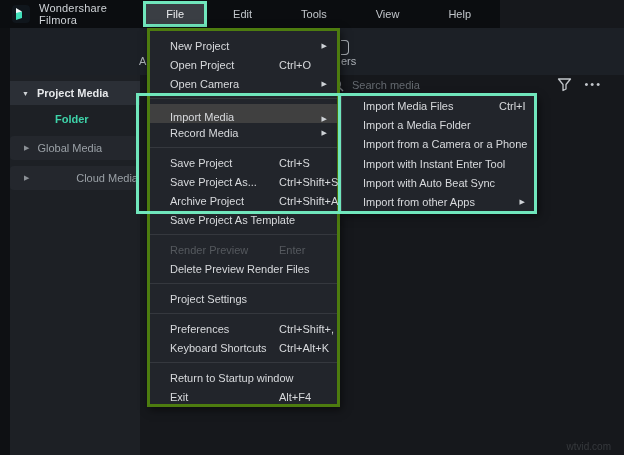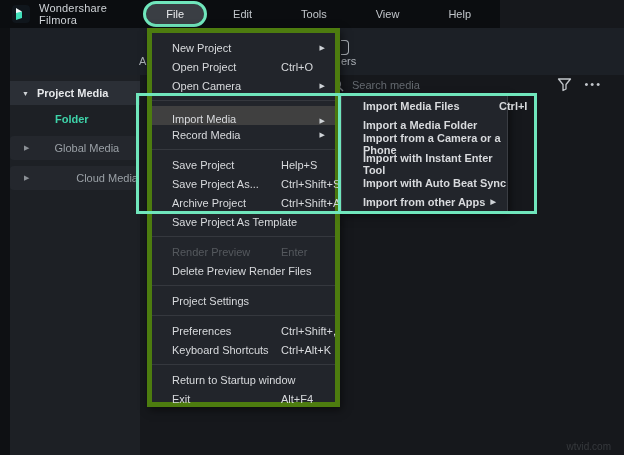--- a/index.html
+++ b/index.html
@@ -9,21 +9,21 @@
     font-family:"Liberation Sans", sans-serif;
     -webkit-font-smoothing:antialiased;
     color:#c8ccd1; font-size:11px;
   }
   
   .topbar{position:absolute;left:0;top:0;width:500px;height:28px;background:#0b0d10;display:flex;align-items:center;z-index:5;}
   .logo{width:18px;height:18px;margin-left:12px;border-radius:4px;background:#10161c;position:relative;flex:0 0 auto;}
   .logo svg{position:absolute;left:2px;top:2px;}
   .app-title{margin-left:9px;color:#cfd3d7;font-size:11px;letter-spacing:.2px;}
   .menubar{display:flex;align-items:center;margin-left:17px;height:28px;}
-  .menu-btn{padding:4px 20px;margin-right:9px;color:#c2c6cb;border-radius:10px;cursor:default;}
+  .menu-btn{padding:4px 20px;margin-right:9px;color:#c2c6cb;border-radius:0;cursor:default;}
   .menu-btn.active{background:#3a3e44;color:#eceef0;outline:3px solid #70e6bc;}
   
   .tabstrip{position:absolute;left:10px;top:28px;width:614px;height:47px;background:#1c2026;z-index:1;}
   .tab{position:absolute;top:7px;text-align:center;color:#aeb3b9;}
   .tab .ticon{margin:0 auto 4px auto;}
   .tab .tlabel{font-size:11px;white-space:nowrap;}
   .tab.active .tlabel{color:#3ed3a9;font-weight:bold;}
   .tab-underline{position:absolute;left:12px;top:41px;width:38px;height:2px;background:#3ed3a9;}
   .media-icon{width:17px;height:15px;border-radius:4px;background:linear-gradient(135deg,#46e0c0 0%,#2f9fd8 100%);position:relative;overflow:hidden;}
   .media-icon .mountain{position:absolute;left:2px;bottom:0;width:0;height:0;border-left:7px solid transparent;border-right:7px solid transparent;border-bottom:8px solid #17323c;}
@@ -38,33 +38,33 @@
   .search-glyph{position:absolute;left:180px;top:3px;}
   .search-ph{position:absolute;left:202px;top:4px;color:#64696f;}
   .filterbox{position:absolute;right:52px;top:2px;}
   .moredots{position:absolute;right:22px;top:3px;color:#c3c7cc;font-size:11px;letter-spacing:2px;}
   
   .edge{position:absolute;left:0;top:28px;width:10px;height:427px;background:#0e1013;}
   .sidebar{position:absolute;left:10px;top:75px;width:130px;height:380px;background:#1d2025;z-index:1;}
   .sb-head{position:absolute;left:0px;top:6px;width:130px;height:24px;background:#2b2f36;display:flex;align-items:center;color:#e6e8ea;font-weight:bold;}
   .sb-head .arr{margin:0 8px 0 12px;font-size:7px;color:#cfd3d6;}
   .sb-folder{position:absolute;left:45px;top:38px;color:#3ed3a9;font-weight:bold;}
-  .sb-row{position:absolute;left:0px;width:128px;height:24px;background:#24272d;border-radius:4px;display:flex;align-items:center;color:#9aa0a6;gap:17px;}
+  .sb-row{position:absolute;left:0px;width:128px;height:24px;background:#24272d;border-radius:4px;display:flex;align-items:center;color:#9aa0a6;}
   .sb-row .arr{margin:0 8px 0 14px;font-size:7px;color:#8b9096;}
   
-  .dropdown{position:absolute;left:147px;top:28px;width:193px;height:379px;background:#22252b;border:5px solid #4d7c0f;box-sizing:border-box;z-index:10;box-shadow:2px 3px 8px rgba(0,0,0,.5);padding-top:5px;}
+  .dropdown{position:absolute;left:147px;top:28px;width:193px;height:379px;background:#22252b;border:3px solid #4d7c0f;box-sizing:border-box;z-index:10;box-shadow:2px 3px 8px rgba(0,0,0,.5);padding-top:5px;}
   .mi{position:relative;height:19px;display:flex;align-items:center;padding-left:20px;color:#d8dadd;}
   .mi .sc{position:absolute;left:129px;}
   .mi .marr{position:absolute;right:10px;font-size:7px;color:#cfd3d7;}
   .mi.hov{background:#404040;align-items:flex-end;}
   .mi.dis{color:#55595e;}
   .mi.dis .sc{color:#55595e;}
   .msep{height:1px;background:#35383e;margin:5px 0;}
   
-  .submenu{position:absolute;left:341px;top:95px;width:167px;height:118px;background:#22252b;border:1px solid #3a3d43;box-sizing:border-box;z-index:10;box-shadow:2px 3px 8px rgba(0,0,0,.5);display:flex;flex-direction:column;justify-content:space-evenly;font-weight:bold;}
+  .submenu{position:absolute;left:341px;top:95px;width:196px;height:118px;background:#22252b;border:1px solid #3a3d43;box-sizing:border-box;z-index:10;box-shadow:2px 3px 8px rgba(0,0,0,.5);display:flex;flex-direction:column;justify-content:space-evenly;}
   .smi{position:relative;height:18px;display:flex;align-items:center;padding-left:21px;color:#d8dadd;}
   .smi .sc{position:absolute;left:157px;}
   .smi .marr{position:absolute;right:11px;font-size:7px;color:#cfd3d7;}
   
   .annot{position:absolute;border:3px solid #70e6bc;box-sizing:border-box;z-index:20;pointer-events:none;}
   .annot.menu-box{left:136px;top:93px;width:205px;height:121px;}
   .annot.sub-box{left:338px;top:93px;width:199px;height:121px;}
   .watermark{position:absolute;right:13px;bottom:3px;color:#36393d;font-size:10px;z-index:2;}
   .frag-label{position:absolute;color:#aeb3b9;z-index:1;}
 </style>
@@ -161,21 +161,21 @@
         <span>Import Media</span>
         <span class="marr">▶</span>
       </div>
     <div class="mi">
         <span>Record Media</span>
         <span class="marr">▶</span>
       </div>
     <div class="msep"></div>
     <div class="mi">
         <span>Save Project</span>
-        <span class="sc">Help+S</span>
+        <span class="sc">Ctrl+S</span>
       </div>
     <div class="mi">
         <span>Save Project As...</span>
         <span class="sc">Ctrl+Shift+S</span>
       </div>
     <div class="mi">
         <span>Archive Project</span>
         <span class="sc">Ctrl+Shift+A</span>
       </div>
     <div class="mi">

